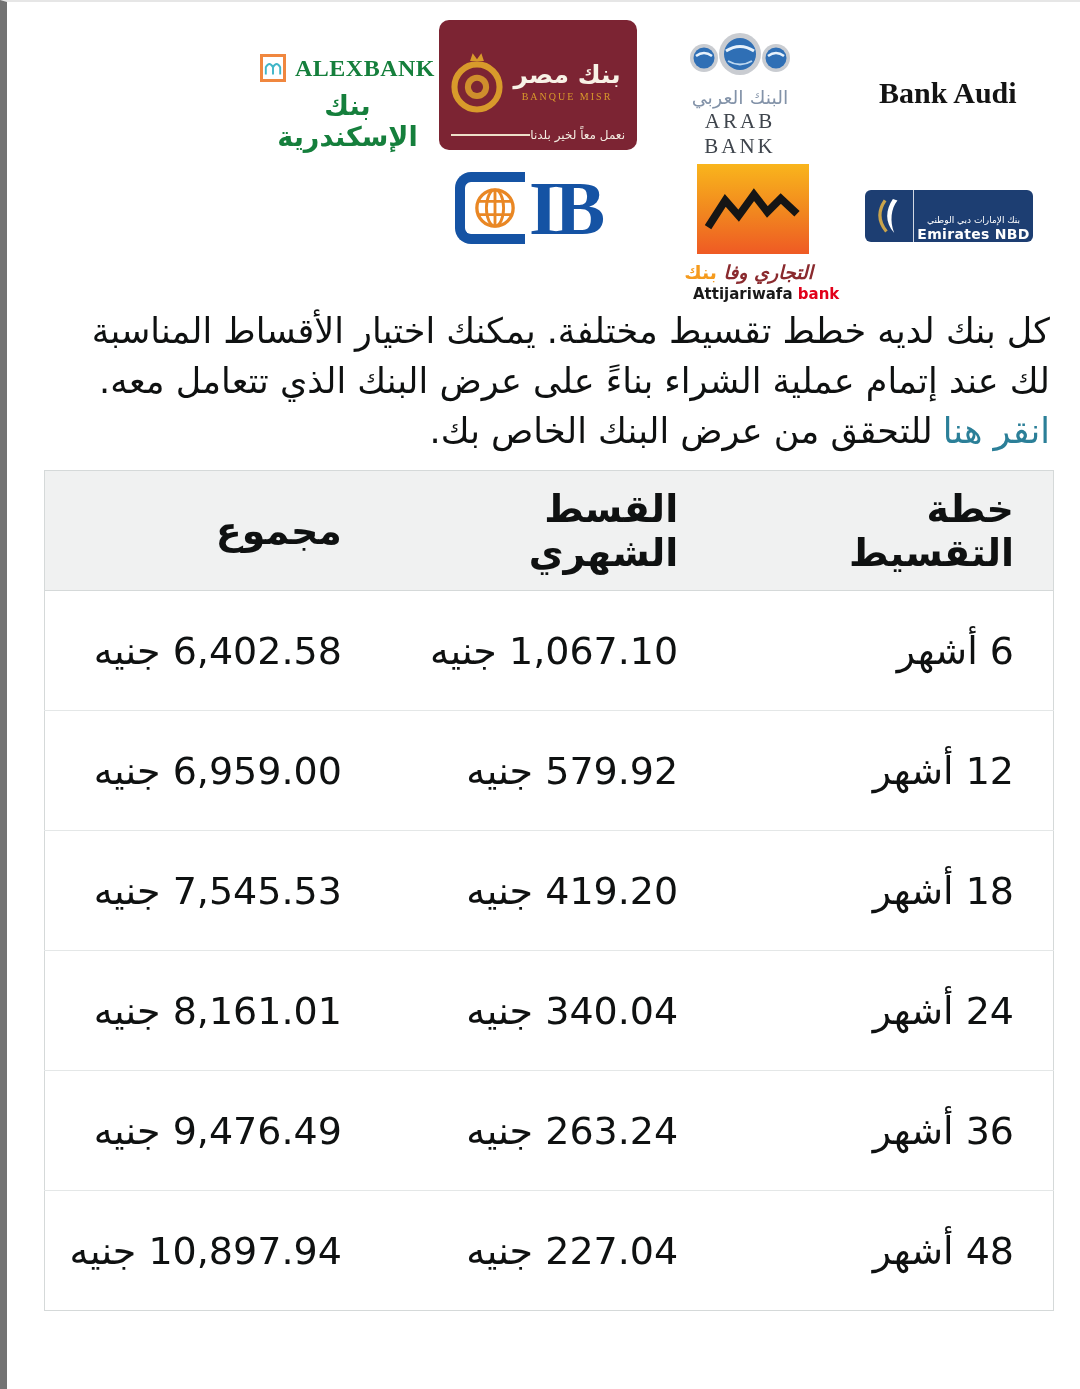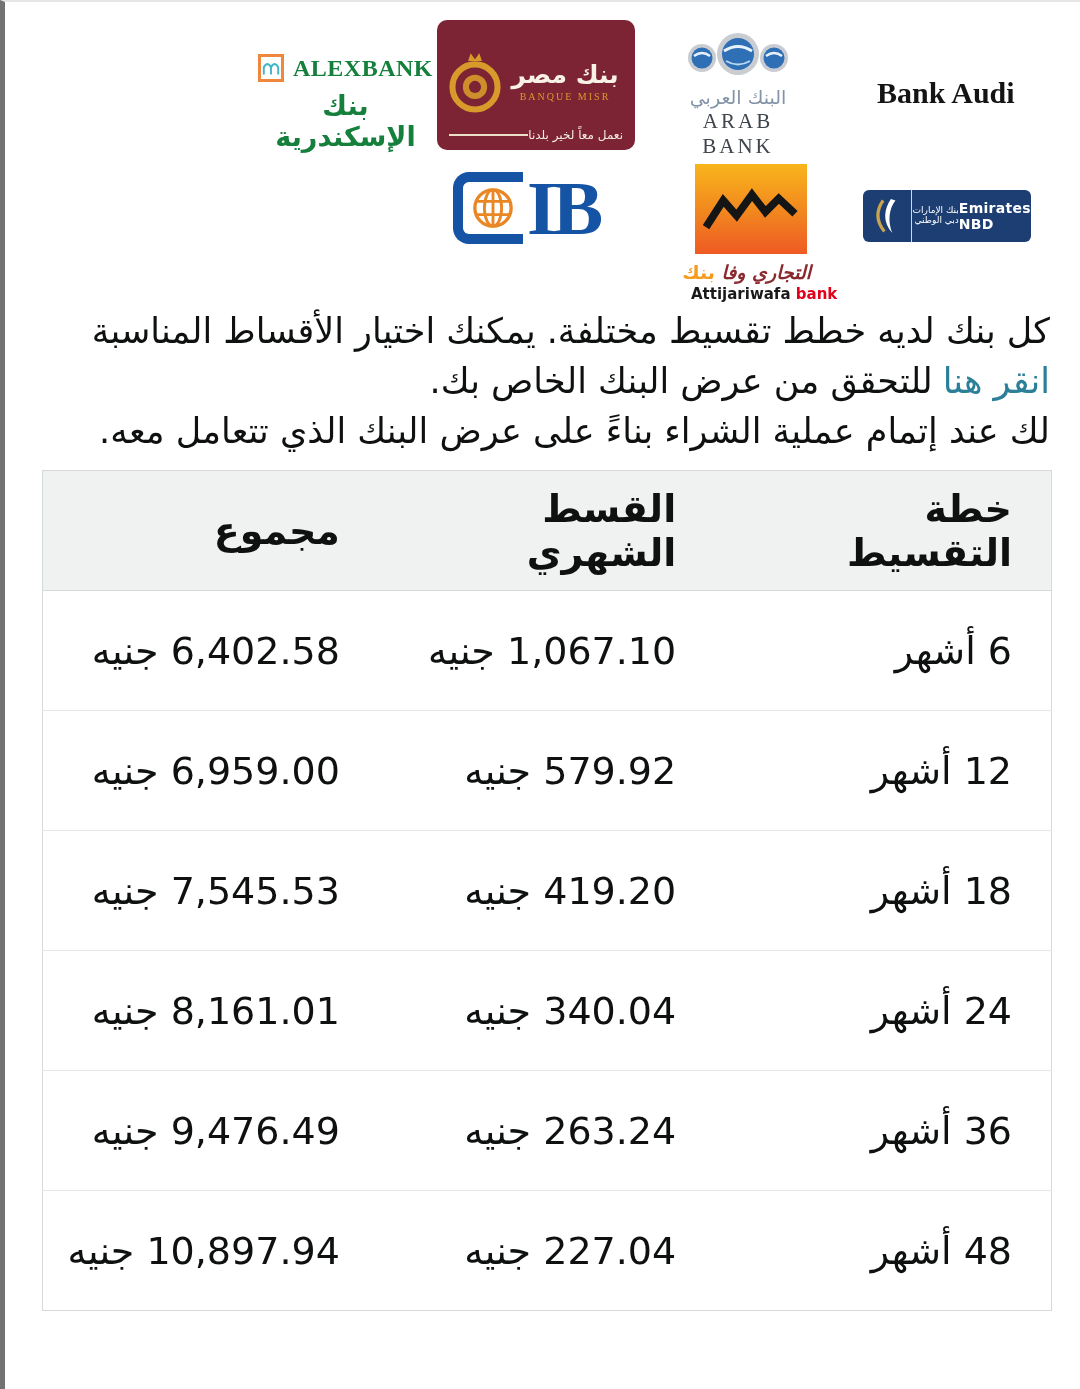--- a/index.html
+++ b/index.html
@@ -4,21 +4,21 @@
 <style>
   html,body { margin:0; padding:0; background:#ffffff; }
   body {
     width:1080px; height:1389px; overflow:hidden;
     font-family:"DejaVu Sans", sans-serif;
     color:var(--c-text,#0f1111);
   }
   .page {
     width:100%; height:100%; box-sizing:border-box;
     border-top:2px solid #e6e6e6;
-    border-left:5px solid #737373;
+    border-left:7px solid #737373;
     background:#fff;
   }
 
   
   .logos { position:relative; height:272px; margin-top:16px; }
   .logo { position:absolute; }
 
   
   .lg-alex { left:253px; top:36px; width:175px; text-align:center; }
   .alex-row { display:flex; align-items:center; justify-content:center; gap:9px; }
@@ -70,21 +70,21 @@
   .atw-ar-bank { color:var(--c-atw-orange); }
   .atw-en { font-size:15px; font-weight:bold; color:#1a1a1a; margin-top:2px; white-space:nowrap; }
   .atw-en-bank { color:var(--c-atw-red); }
 
   
   .lg-enbd { left:858px; top:172px; }
   .enbd-badge { width:168px; height:52px; background:var(--c-enbd-navy); border-radius:6px;
                 display:flex; align-items:stretch; overflow:hidden; }
   .enbd-leaf { width:48px; display:flex; align-items:center; justify-content:center;
                border-right:1px solid rgba(255,255,255,.8); }
-  .enbd-texts { flex:1; display:flex; align-items:center; justify-content:space-between;
+  .enbd-texts { flex:1; display:flex; flex-direction:column; align-items:center; justify-content:flex-end;
                 color:#fff; }
   .enbd-ar { font-size:9px; direction:rtl; line-height:1.1; }
   .enbd-en { font-size:14px; font-weight:bold; letter-spacing:.3px; }
 
   
   .intro { margin:16px 30px 0 30px; direction:rtl; text-align:right;
            font-size:35px; line-height:50px; color:var(--c-text); }
   .intro-link { color:var(--c-link); text-decoration:none; cursor:pointer; margin-left:10px; }
 
   
@@ -201,24 +201,24 @@
           <span class="enbd-ar">بنك الإمارات دبي الوطني</span>
           <span class="enbd-en">Emirates NBD</span>
         </span>
       </div>
     </div>
 
   </div>
 
   <div class="intro">
     <div>كل بنك لديه خطط تقسيط مختلفة. يمكنك اختيار الأقساط المناسبة</div>
+    <div>لك عند إتمام عملية الشراء بناءً على عرض البنك الذي تتعامل معه.</div>
     <div>
       <a class="intro-link" href="#">انقر هنا</a><span>للتحقق من عرض البنك الخاص بك.</span>
     </div>
-    <div>لك عند إتمام عملية الشراء بناءً على عرض البنك الذي تتعامل معه.</div>
   </div>
 
   <table class="plans-table">
     <thead>
       <tr>
         <th>خطة التقسيط</th>
         <th>القسط الشهري</th>
         <th>مجموع</th>
       </tr>
     </thead>

